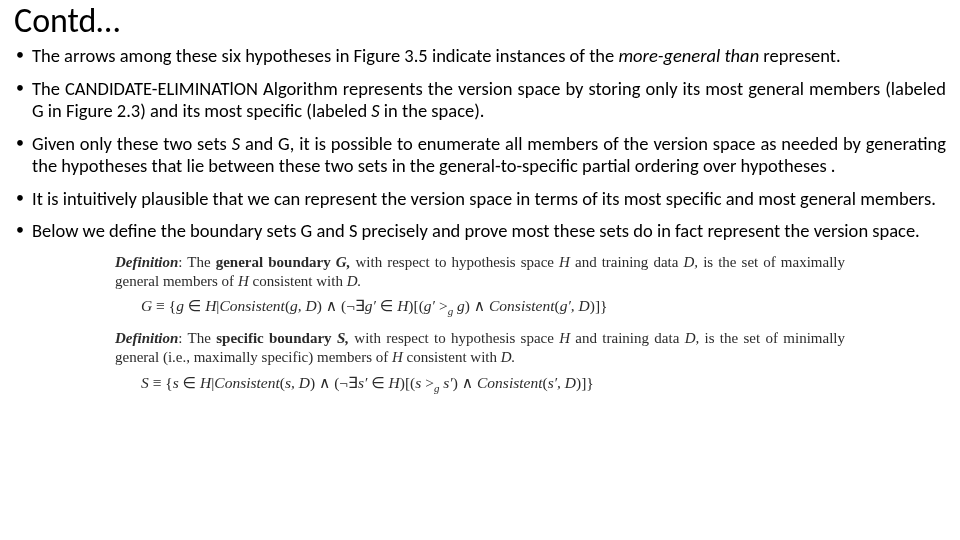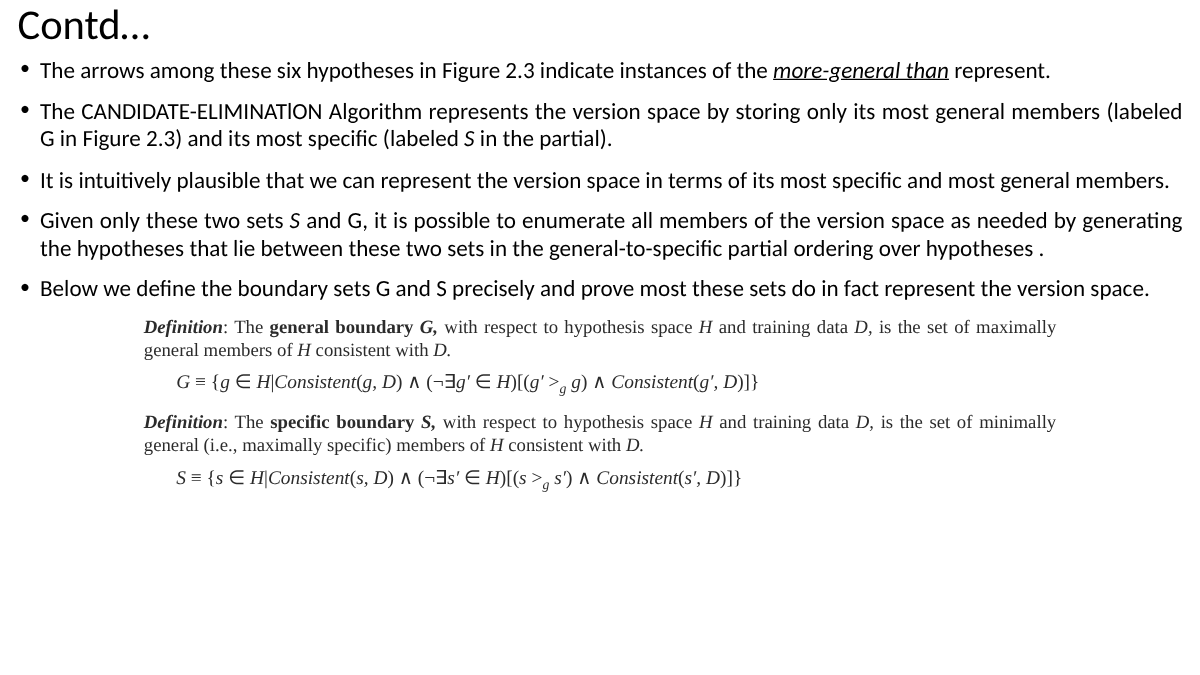--- a/index.html
+++ b/index.html
@@ -37,21 +37,21 @@
     text-align: justify;
     margin-bottom: 10px;
   }
   ul.bullets > li::before {
     content: "•";
     position: absolute;
     left: 2px;
     top: 0;
     font-size: 16px;
   }
-  .u { text-decoration: underline; }
+  .u { }
   .i { font-style: italic; }
   .defblock {
     margin: 2px auto 0 auto;
     width: 730px;
     font-family: "Times New Roman", Georgia, serif;
     font-size: 15px;
     line-height: 1.25;
     color: #2b2b2b;
   }
   .defhead {
@@ -72,32 +72,32 @@
 </head>
 <body>
 
 <div class="slide">
 
   <h1 class="title">Contd…</h1>
 
   <ul class="bullets">
 
     <li>
-      <span>The arrows among these six hypotheses in Figure 2.3 indicate instances of the </span><span class="u i">more-general than</span><span> represent.</span>
+      <span>The arrows among these six hypotheses in Figure 3.5 indicate instances of the </span><span class="u i">more-general than</span><span> represent.</span>
     </li>
 
     <li>
-      <span>The CANDIDATE-ELIMINATlON Algorithm represents the version space by storing only its most general members (labeled G in Figure 2.3) and its most specific (labeled </span><span class="i">S </span><span>in the partial).</span>
+      <span>The CANDIDATE-ELIMINATlON Algorithm represents the version space by storing only its most general members (labeled G in Figure 2.3) and its most specific (labeled </span><span class="i">S </span><span>in the space).</span>
     </li>
-
-    <li>It is intuitively plausible that we can represent the version space in terms of its most specific and most general members.</li>
 
     <li>
       <span>Given only these two sets </span><span class="i">S </span><span>and G, it is possible to enumerate all members of the version space as needed by generating the hypotheses that lie between these two sets in the general-to-specific partial ordering over hypotheses .</span>
     </li>
+
+    <li>It is intuitively plausible that we can represent the version space in terms of its most specific and most general members.</li>
 
     <li>Below we define the boundary sets G and S precisely and prove most these sets do in fact represent the version space.</li>
 
   </ul>
 
   <div class="defblock">
 
     <div class="defhead">
       <span class="bolddef i">Definition</span><span>: The </span><span class="bolddef">general boundary </span><span class="bolddef i">G, </span><span>with respect to hypothesis space </span><span class="i">H </span><span>and training data </span><span class="i">D, </span><span>is the set of maximally general members of </span><span class="i">H </span><span>consistent with </span><span class="i">D.</span>
     </div>

